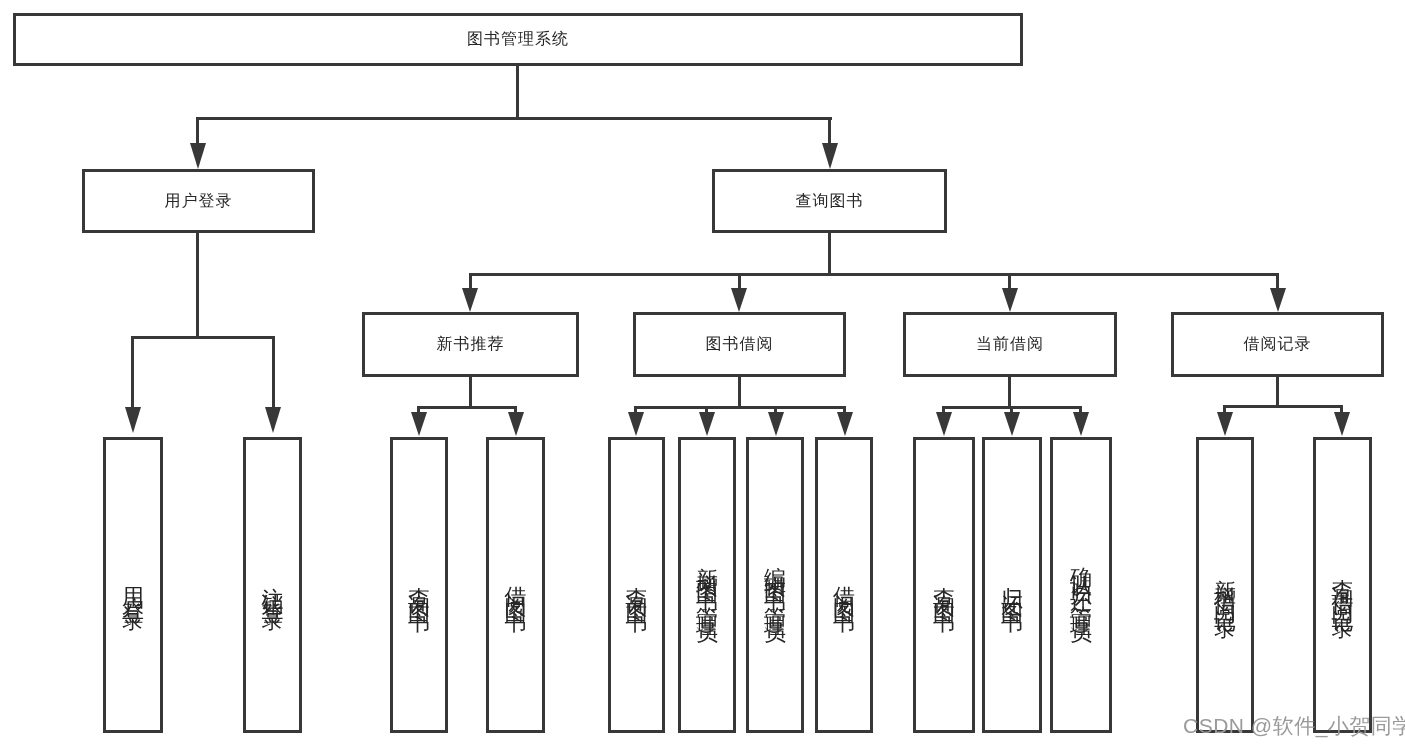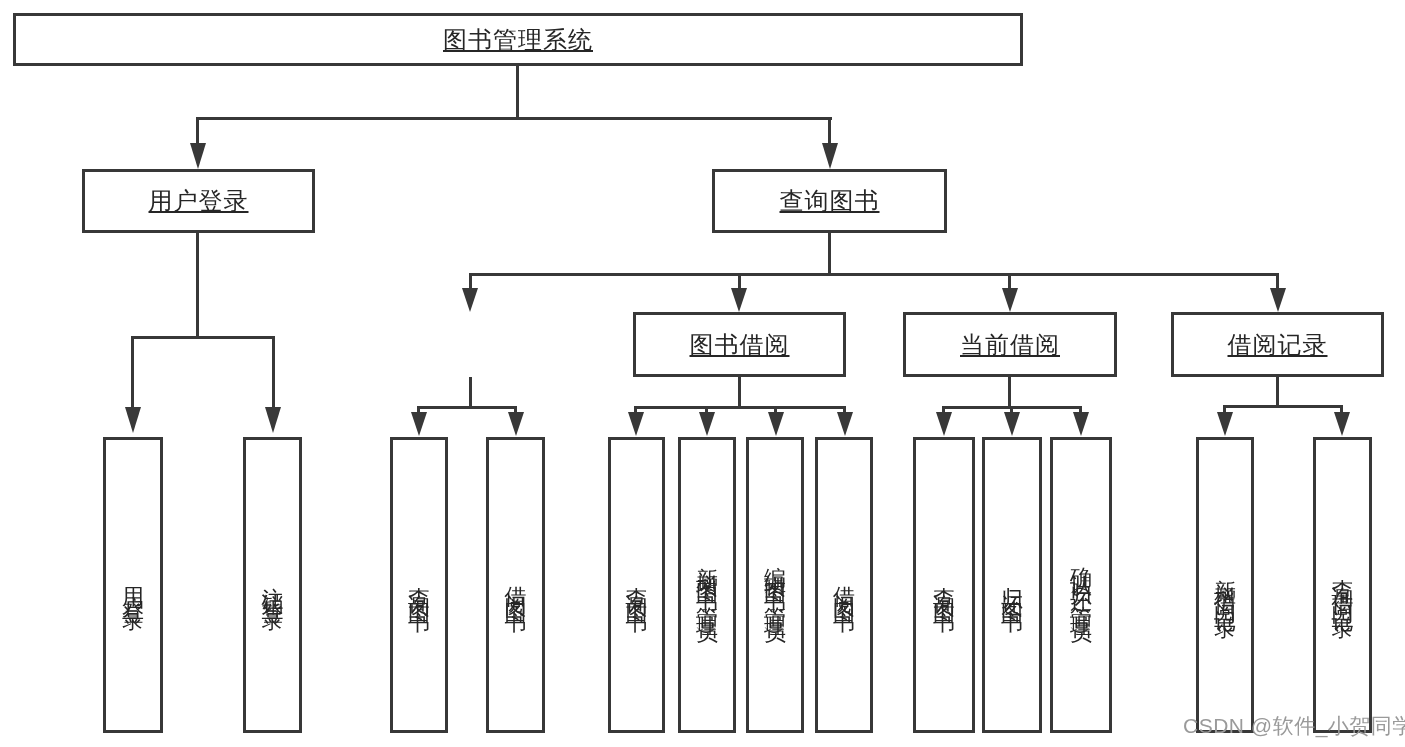--- a/index.html
+++ b/index.html
@@ -4,21 +4,21 @@
 <style>
   html,body{margin:0;padding:0;background:#fff;}
   #canvas{
     position:relative;width:1405px;height:747px;background:#ffffff;
     font-family:"Liberation Sans","DejaVu Sans",sans-serif;overflow:hidden;
   }
   .box{
     position:absolute;box-sizing:border-box;border:3px solid #383838;background:#ffffff;
     display:flex;align-items:center;justify-content:center;color:#262626;
   }
-  .hbox{font-size:24px;letter-spacing:1px;white-space:nowrap;text-decoration:underline;}
+  .hbox{font-size:16px;letter-spacing:1px;white-space:nowrap;}
   .leaf span{
     writing-mode:vertical-rl;text-orientation:mixed;
     font-size:22px;letter-spacing:8px;line-height:1.1;white-space:nowrap;
   }
   .vl{position:absolute;width:3px;background:#383838;}
   .hl{position:absolute;height:3px;background:#383838;}
   .ah{position:absolute;width:0;height:0;border-left:8px solid transparent;
       border-right:8px solid transparent;border-top:26px solid #383838;}
   .ah.short{border-top-width:24px;}
   #watermark{
@@ -54,20 +54,21 @@
   <div class="hl" style="left:469px;top:273px;width:810px;"></div>
   <div class="vl" style="left:469px;top:273px;height:16px;"></div>
   <div class="vl" style="left:738px;top:273px;height:16px;"></div>
   <div class="vl" style="left:1008px;top:273px;height:16px;"></div>
   <div class="vl" style="left:1276px;top:273px;height:16px;"></div>
   <div class="ah short" style="left:462px;top:288px;"></div>
   <div class="ah short" style="left:731px;top:288px;"></div>
   <div class="ah short" style="left:1002px;top:288px;"></div>
   <div class="ah short" style="left:1270px;top:288px;"></div>
 
+  <div class="box hbox" style="left:362px;top:312px;width:217px;height:65px;">新书推荐</div>
   <div class="box hbox" style="left:903px;top:312px;width:214px;height:65px;">当前借阅</div>
   <div class="box hbox" style="left:633px;top:312px;width:213px;height:65px;">图书借阅</div>
   <div class="box hbox" style="left:1171px;top:312px;width:213px;height:65px;">借阅记录</div>
 
   <div class="vl" style="left:469px;top:377px;height:29px;"></div>
   <div class="hl" style="left:417px;top:406px;width:100px;"></div>
   <div class="vl" style="left:417px;top:406px;height:8px;"></div>
   <div class="vl" style="left:514px;top:406px;height:8px;"></div>
   <div class="ah short" style="left:411px;top:412px;"></div>
   <div class="ah short" style="left:508px;top:412px;"></div>

